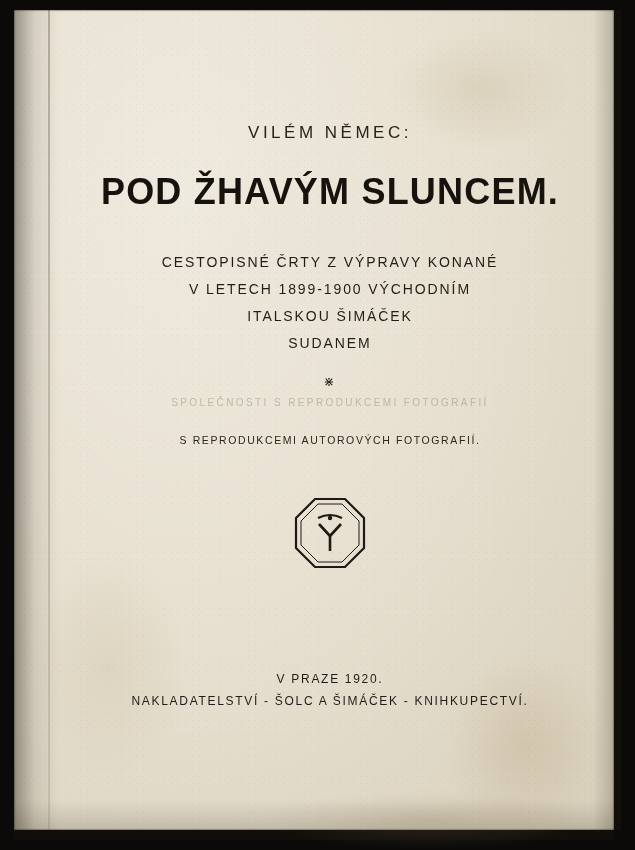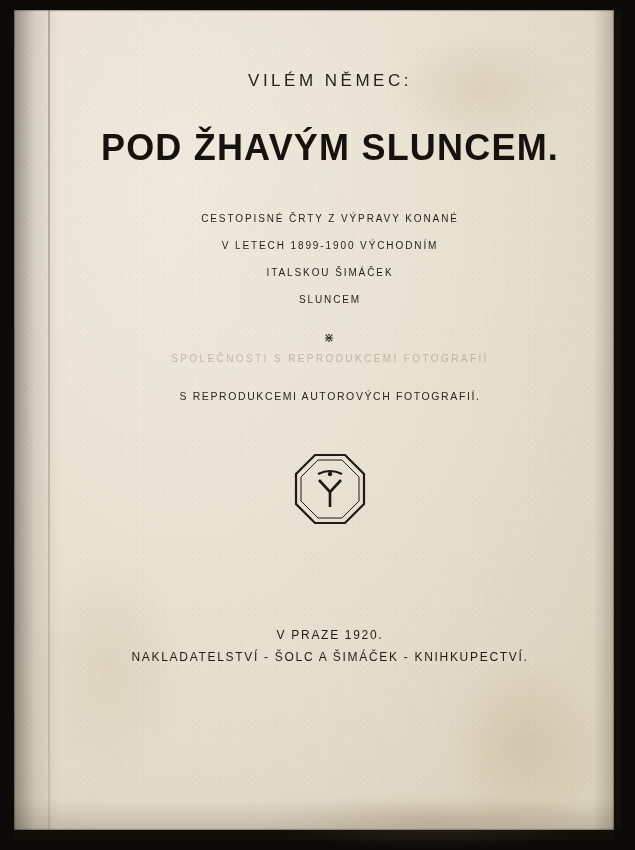--- a/index.html
+++ b/index.html
@@ -80,39 +80,39 @@
     position: absolute;
     left: 60px;
     top: 10px;
     width: 540px;
     height: 820px;
     text-align: center;
     color: #1d1a15;
   }
 
   .author {
-    margin-top: 61px;
+    margin-top: 113px;
     font-size: 17px;
     letter-spacing: 3.5px;
     color: #272319;
     font-weight: 400;
   }
 
   .main-title {
-    margin-top: 36px;
+    margin-top: 28px;
     font-size: 36px;
     font-weight: 700;
     letter-spacing: 1.2px;
     color: #16130e;
     white-space: nowrap;
   }
 
   .subtitle {
     margin-top: 36px;
-    font-size: 10px;
+    font-size: 14px;
     letter-spacing: 1.9px;
     line-height: 27px;
     color: #211e17;
   }
   .subtitle div { white-space: nowrap; }
 
   .fleuron {
     margin-top: 17px;
     font-size: 13px;
     letter-spacing: 2px;
@@ -184,21 +184,21 @@
   <div class="content">
 
     <div class="author">VILÉM NĚMEC:</div>
 
     <div class="main-title">POD ŽHAVÝM SLUNCEM.</div>
 
     <div class="subtitle">
       <div>CESTOPISNÉ ČRTY Z VÝPRAVY KONANÉ</div>
       <div>V LETECH 1899-1900 VÝCHODNÍM</div>
       <div>ITALSKOU ŠIMÁČEK</div>
-      <div>SLUNCEM</div>
+      <div>SUDANEM</div>
     </div>
 
     <div class="fleuron">⋇</div>
 
     <div class="ghost-line">SPOLEČNOSTI S REPRODUKCEMI FOTOGRAFIÍ</div>
 
     <div class="photo-note">S REPRODUKCEMI AUTOROVÝCH FOTOGRAFIÍ.</div>
 
     <div class="emblem-wrap">
       <svg width="78" height="78" viewBox="0 0 78 78" aria-hidden="true">

